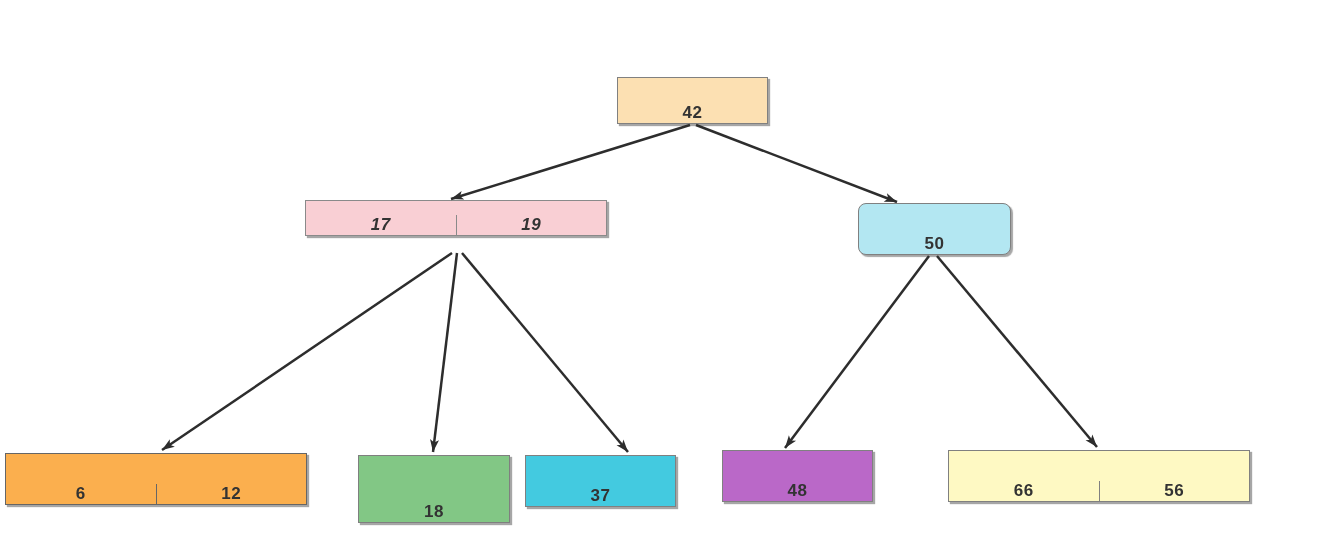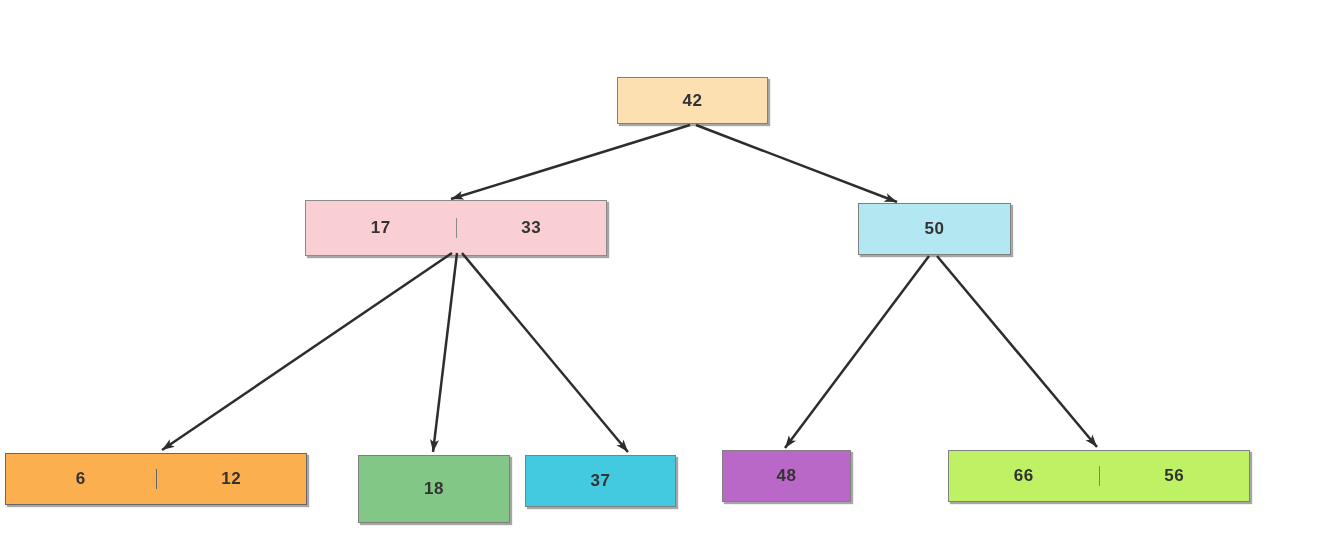--- a/index.html
+++ b/index.html
@@ -21,21 +21,21 @@
     width: 1334px;
     height: 549px;
     z-index: 2;
     pointer-events: none;
   }
   .node {
     position: absolute;
     box-sizing: border-box;
     border: 1px solid #808080;
     display: flex;
-    align-items: center;
+    align-items: flex-end;
     z-index: 1;
     box-shadow: 2px 2px 1px rgba(0,0,0,0.35);
     font-weight: bold;
     font-size: 17px;
   }
   .cell {
     flex: 1 1 0;
     display: flex;
     align-items: center;
     justify-content: center;
@@ -56,37 +56,37 @@
       <line x1="696" y1="125" x2="897" y2="202" stroke="#2d2d2d" stroke-width="2.5" marker-end="url(#arrowhead)"></line>
       <line x1="452" y1="253" x2="162" y2="450" stroke="#2d2d2d" stroke-width="2.5" marker-end="url(#arrowhead)"></line>
       <line x1="457" y1="253" x2="433" y2="452" stroke="#2d2d2d" stroke-width="2.5" marker-end="url(#arrowhead)"></line>
       <line x1="462" y1="253" x2="628" y2="452" stroke="#2d2d2d" stroke-width="2.5" marker-end="url(#arrowhead)"></line>
       <line x1="929" y1="256" x2="785" y2="448" stroke="#2d2d2d" stroke-width="2.5" marker-end="url(#arrowhead)"></line>
       <line x1="937" y1="256" x2="1097" y2="447" stroke="#2d2d2d" stroke-width="2.5" marker-end="url(#arrowhead)"></line>
     </svg>
 <div class="node" style="left: 617px; top: 77px; width: 151px; height: 47px; background: rgb(252, 224, 178); border-color: rgb(128, 128, 128);">
       <div class="cell">42</div>
     </div>
-    <div class="node" style="left: 305px; top: 200px; width: 302px; height: 56px; background: rgb(249, 207, 212); border-color: rgb(138, 138, 138);">
+    <div class="node" style="left: 305px; top: 200px; width: 302px; height: 36px; background: rgb(249, 207, 212); border-color: rgb(138, 138, 138); font-style: italic;">
       <div class="cell">17</div>
-      <div class="cell" style="border-left: 1px solid rgb(138, 138, 138);">33</div>
+      <div class="cell" style="border-left: 1px solid rgb(138, 138, 138);">19</div>
     </div>
-    <div class="node" style="left: 858px; top: 203px; width: 153px; height: 52px; background: rgb(179, 231, 242); border-color: rgb(128, 128, 128);">
+    <div class="node" style="left: 858px; top: 203px; width: 153px; height: 52px; background: rgb(179, 231, 242); border-color: rgb(128, 128, 128); border-radius: 8px;">
       <div class="cell">50</div>
     </div>
     <div class="node" style="left: 5px; top: 453px; width: 302px; height: 52px; background: rgb(251, 175, 78); border-color: rgb(102, 102, 102);">
       <div class="cell">6</div>
       <div class="cell" style="border-left: 1px solid rgb(102, 102, 102);">12</div>
     </div>
     <div class="node" style="left: 358px; top: 455px; width: 152px; height: 68px; background: rgb(130, 199, 133); border-color: rgb(127, 127, 127);">
       <div class="cell">18</div>
     </div>
     <div class="node" style="left: 525px; top: 455px; width: 151px; height: 52px; background: rgb(67, 202, 224); border-color: rgb(128, 128, 128);">
       <div class="cell">37</div>
     </div>
-    <div class="node" style="left: 722px; top: 450px; width: 129px; height: 52px; background: rgb(186, 104, 200); border-color: rgb(128, 128, 128);">
+    <div class="node" style="left: 722px; top: 450px; width: 151px; height: 52px; background: rgb(186, 104, 200); border-color: rgb(128, 128, 128);">
       <div class="cell">48</div>
     </div>
-    <div class="node" style="left: 948px; top: 450px; width: 302px; height: 52px; background: #bef264; border-color: rgb(128, 128, 128);">
+    <div class="node" style="left: 948px; top: 450px; width: 302px; height: 52px; background: #fef9c3; border-color: rgb(128, 128, 128);">
       <div class="cell">66</div>
       <div class="cell" style="border-left: 1px solid rgb(128, 128, 128);">56</div>
     </div>
   </div>
 
 </body></html>

